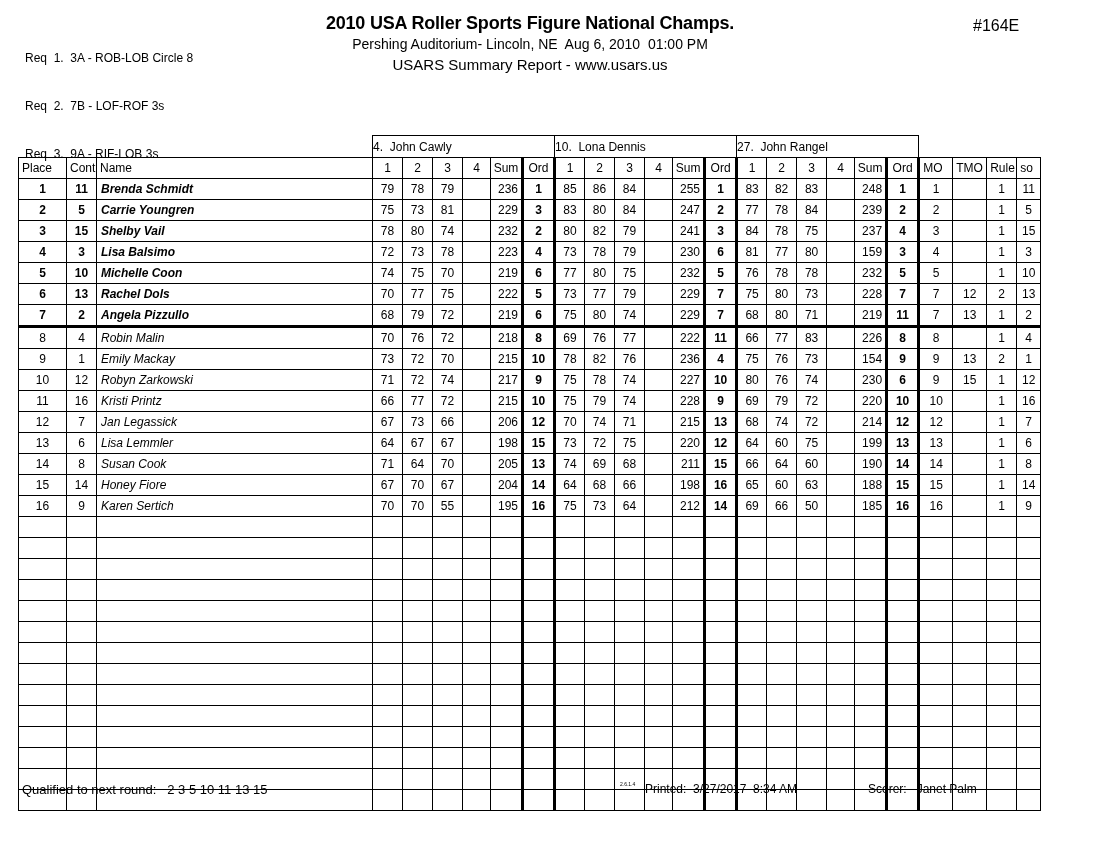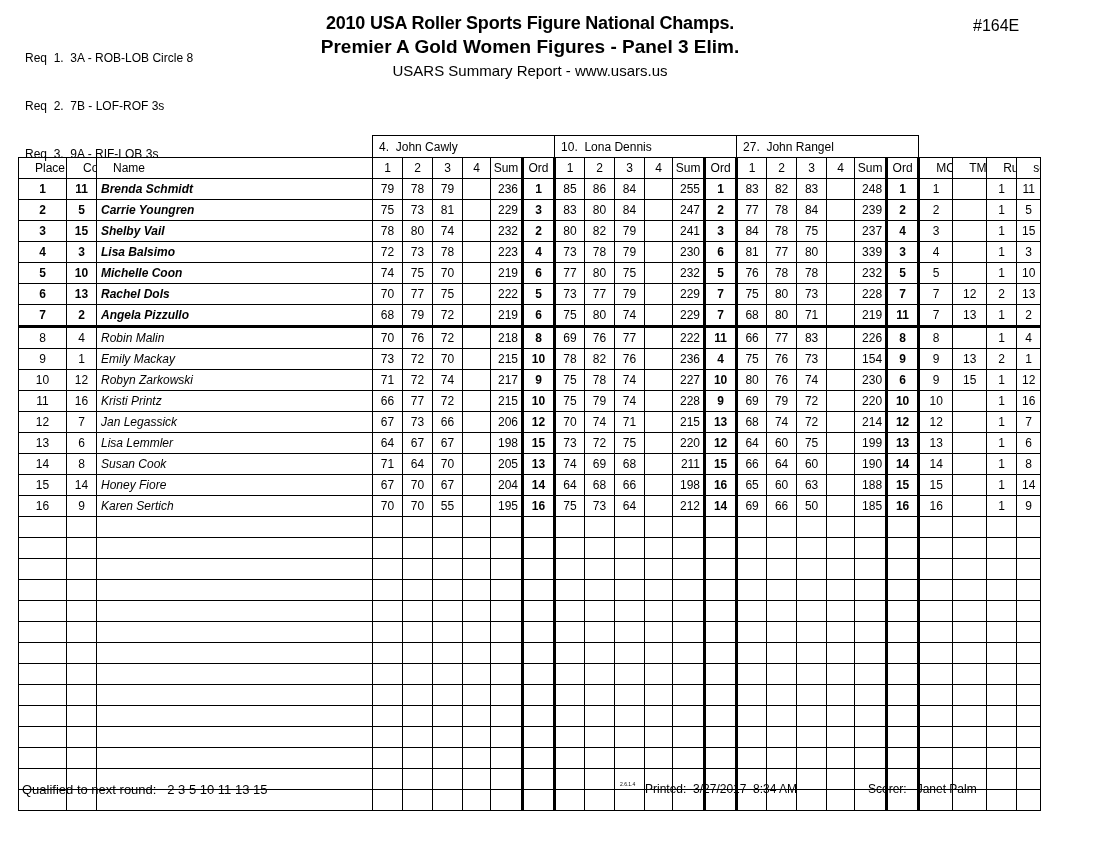--- a/index.html
+++ b/index.html
@@ -19,22 +19,22 @@
   
   table.results {
     position:absolute; left:18px; top:135px; width:1022px;
     border-collapse:collapse; table-layout:fixed; font-size:12px;
   }
   .results td, .results th {
     border:1px solid #000; height:20px; padding:0;
     overflow:hidden; white-space:nowrap; font-weight:normal; text-align:center;
   }
   .results thead tr.judge-row td.spacer { border:none; }
-  .results td.judge-name { border:1px solid #000; text-align:left; padding-left:6px; white-space:pre; height:21px; }
-  .results th.h-left  { text-align:left; padding-left:16px; }
+  .results td.judge-name { border:1px solid #000; text-align:left; white-space:pre; height:21px; }
+  .results th.h-left  { text-align:left; padding-left:3px; }
   .results td.name-c  { text-align:left; padding-left:4px;font-style:italic; }
   .results td.sum-c   { text-align:right; padding-right:3px; }
   .results .ord       { border-left:3px solid #000; border-right:3px solid #000; }
   .results td.ord     { font-weight:bold; }
   .results tr.qual td.place-c,
   .results tr.qual td.cont-c,
   .results tr.qual td.name-c { font-weight:bold; }
   .results tr.cutoff td { border-bottom:3px solid #000; }
 
   
@@ -49,21 +49,21 @@
 <div class="page">
 
   <div class="req-block">
     <div>Req  1.  3A - ROB-LOB Circle 8</div>
     <div>Req  2.  7B - LOF-ROF 3s</div>
     <div>Req  3.  9A - RIF-LOB 3s</div>
   </div>
 
   <div class="title-block">
     <div class="title">2010 USA Roller Sports Figure National Champs.</div>
-    <div class="event">Premier A Gold Women Figures - Panel 3 Elim.</div>
+    <div class="venue">Pershing Auditorium- Lincoln, NE  Aug 6, 2010  01:00 PM</div>
     <div class="report">USARS Summary Report - www.usars.us</div>
   </div>
 
   <div class="event-number">#164E</div>
 
   <table class="results" id="results-table">
     <colgroup id="cols">
         <col style="width: 48px;">
         <col style="width: 30px;">
         <col style="width: 276px;">
@@ -221,21 +221,21 @@
           <td>73</td>
           <td>78</td>
           <td>79</td>
           <td></td>
           <td class="sum-c">230</td>
           <td class="ord">6</td>
           <td>81</td>
           <td>77</td>
           <td>80</td>
           <td></td>
-          <td class="sum-c">339</td>
+          <td class="sum-c">159</td>
           <td class="ord">3</td>
           <td>4</td>
           <td></td>
           <td>1</td>
           <td>3</td>
         </tr>
         <tr class="qual">
           <td class="place-c">5</td>
           <td class="cont-c">10</td>
           <td class="name-c">Michelle Coon</td>

